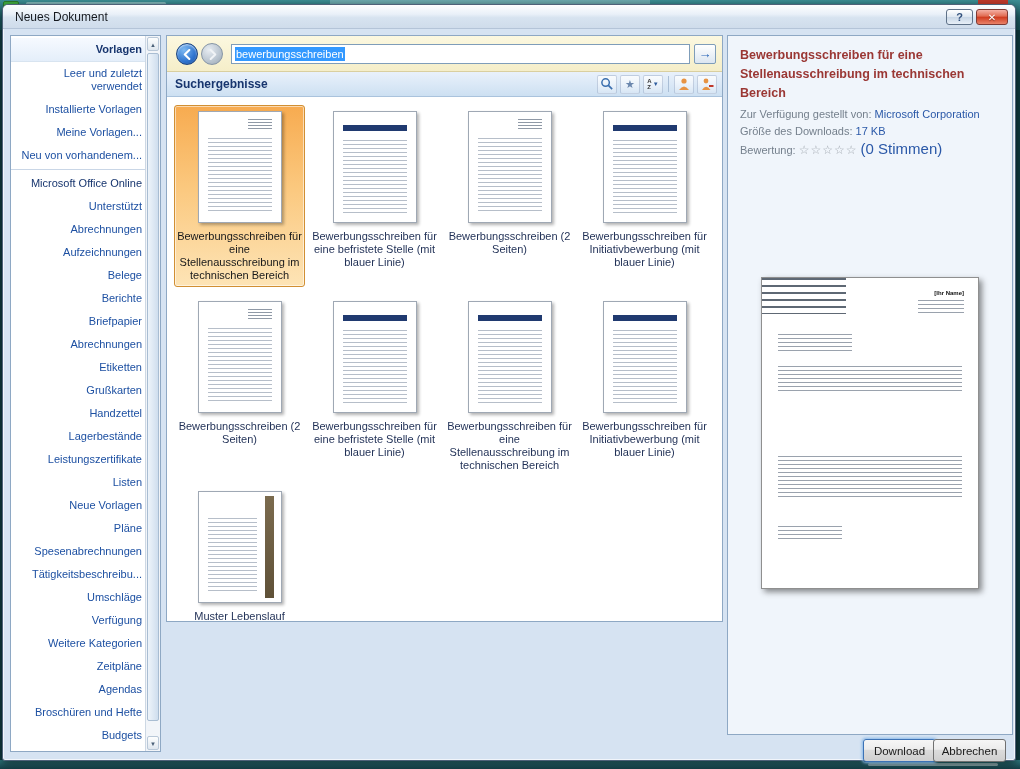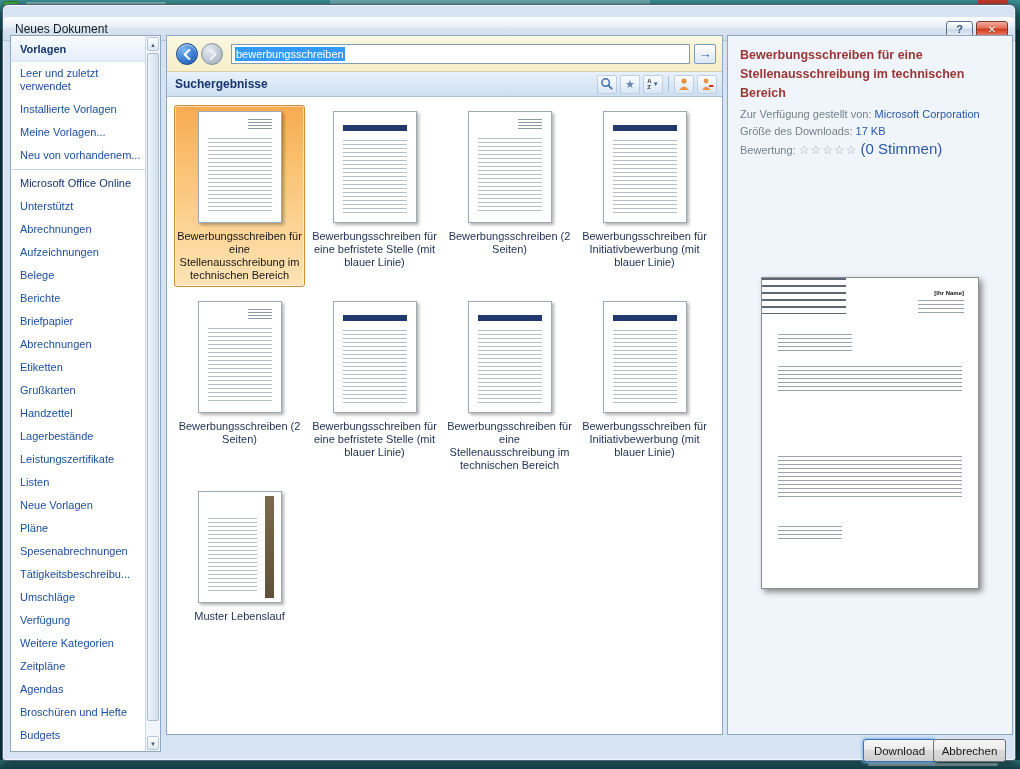--- a/index.html
+++ b/index.html
@@ -22,54 +22,54 @@
   .bg-bottom { position:absolute; left:0; right:0; bottom:0; height:9px;
                background:linear-gradient(#2f7b82,#143f47); }
   .bg-zoom { position:absolute; right:22px; top:3px; width:130px; height:3px;
              background:rgba(255,255,255,.45); border-radius:2px; }
 
   
   .dialog { position:absolute; left:2px; top:4px; width:1014px; height:757px;
             background:#d6e3f2; border:1px solid #4e6179; border-radius:6px 6px 3px 3px;
             box-shadow:0 3px 10px rgba(0,0,0,.55), inset 0 0 0 1px rgba(255,255,255,.65); }
 
-  .titlebar { position:absolute; top:12px; left:0; right:0; height:24px; border-radius:5px 5px 0 0;
+  .titlebar { position:absolute; top:0; left:0; right:0; height:24px; border-radius:5px 5px 0 0;
               background:linear-gradient(#fdfeff,#e9f0f8 40%,#d7e3f0 55%,#cfdceb);
               border-bottom:1px solid #b4c4d8; }
   .title { position:absolute; left:12px; top:0; line-height:24px; font-size:12px; color:#15191f; }
   .tb-btns { position:absolute; right:7px; top:4px; display:flex; gap:3px; }
   .tb-help { width:27px; height:16px; border:1px solid #5e7188; border-radius:3px;
              background:linear-gradient(#ffffff,#dfe8f1 48%,#c9d7e6 52%,#e7eff7);
              color:#33527e; font-weight:bold; font-size:11px; text-align:center; line-height:14px; cursor:default; }
   .tb-close { width:32px; height:16px; border:1px solid #7e3a34; border-radius:3px;
               background:linear-gradient(#f4b0a4,#e06a50 45%,#cf3a1e 50%,#e98268);
               color:#fff; font-weight:bold; font-size:10px; text-align:center; line-height:15px;
               text-shadow:0 1px 1px rgba(0,0,0,.4); cursor:default; }
 
   
   .sidebar { position:absolute; left:7px; top:30px; width:151px; height:717px;
              background:#fff; border:1px solid #8ea8c4; overflow:hidden; }
-  .side-list { position:absolute; top:0; left:0; right:15px; bottom:0; padding-top:2px; overflow:hidden; }
+  .side-list { position:absolute; top:0; left:0; right:15px; bottom:0; padding-top:2px; overflow:hidden;text-align:right; }
   .side-item { padding:5px 3px 5px 9px; font-size:11px; line-height:13px; color:#1d50a2; cursor:default; }
   .side-item.hdr { font-weight:bold; color:#17356e;
                    background:linear-gradient(#f6faff,#e4eefa); border-bottom:1px solid #d8e4f0; }
   .side-item.sec { font-weight:normal; color:#17356e; }
   .side-item.sep { border-bottom:1px solid #c9d6e6; padding-bottom:7px; margin-bottom:2px; }
 
   .side-scroll { position:absolute; top:0; right:0; bottom:0; width:15px;
                  background:#f2f5f9; border-left:1px solid #cdd8e4; }
   .sb-btn { position:absolute; left:1px; right:1px; height:14px; font-size:6px; color:#4a6078;
             text-align:center; line-height:14px; background:linear-gradient(#fdfefe,#dfe7ef);
             border:1px solid #b9c8d8; border-radius:2px; cursor:default; }
   .sb-up { top:1px; } .sb-down { bottom:1px; }
   .sb-thumb { position:absolute; left:1px; right:1px; top:17px; height:668px;
               background:linear-gradient(90deg,#eef4fa,#cfdeee); border:1px solid #a9bdd2; border-radius:2px; }
 
   
-  .middle { position:absolute; left:163px; top:30px; width:557px; height:700px;
+  .middle { position:absolute; left:163px; top:30px; width:557px; height:587px;
             background:#fff; border:1px solid #8ea8c4; }
   .search-row { position:absolute; top:0; left:0; right:0; height:36px;
                 background:linear-gradient(#fcf8e0,#f5eec9); border-bottom:1px solid #d9cfa0; }
   .nav-btn { position:absolute; top:7px; width:22px; height:22px; border-radius:50%;
              display:flex; align-items:center; justify-content:center; cursor:default; }
   .nav-back { left:9px; background:radial-gradient(circle at 35% 30%,#7db9f2,#2f74cf 60%,#1c4e9a);
               border:1px solid #1c4480; box-shadow:inset 0 1px 2px rgba(255,255,255,.7); }
   .nav-fwd  { left:34px; background:radial-gradient(circle at 35% 30%,#e8edf2,#b9c4cf 60%,#98a5b2);
               border:1px solid #8695a6; }
   .search-input { position:absolute; left:64px; right:32px; top:8px; height:20px; background:#fff;

